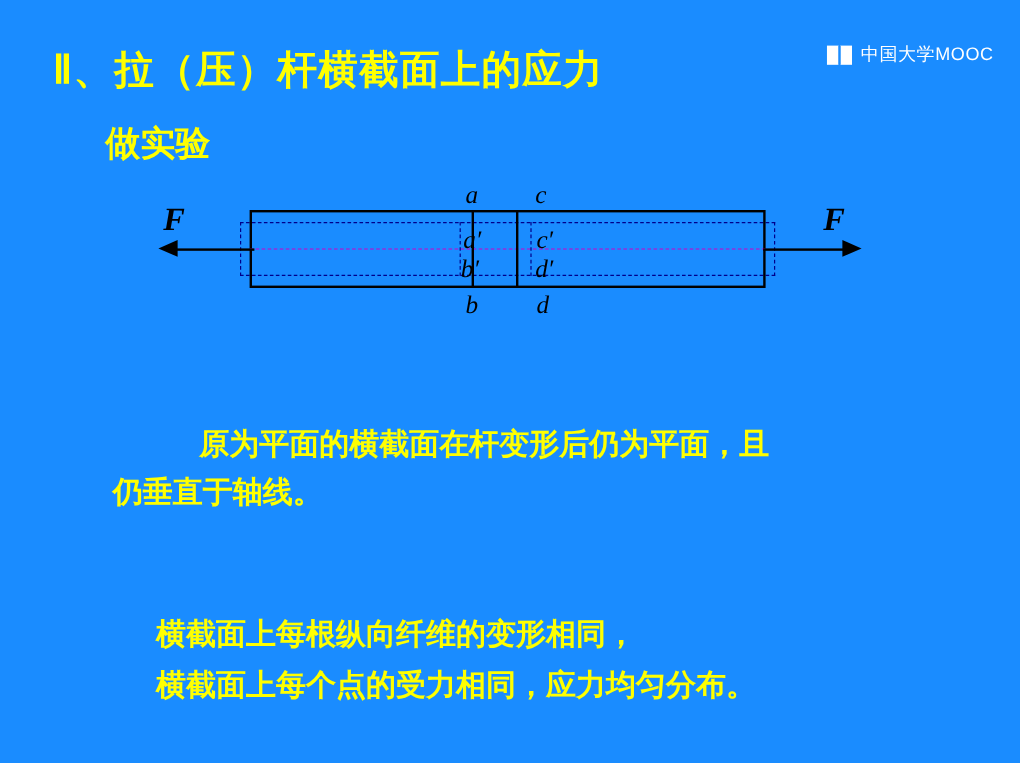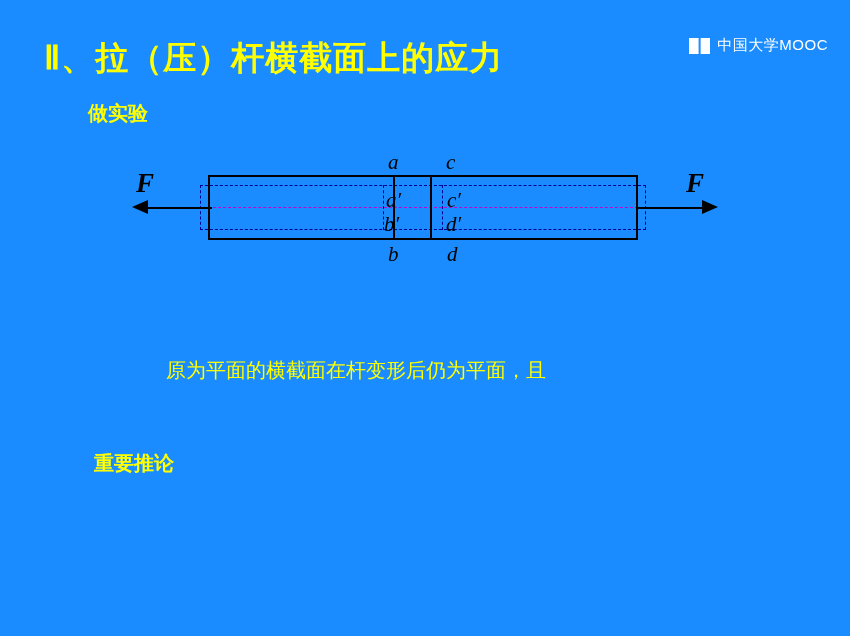--- a/index.html
+++ b/index.html
@@ -50,29 +50,29 @@
     top: 36px;
     color: #ffff00;
     font-size: 33px;
     font-weight: bold;
     letter-spacing: 1px;
     white-space: nowrap;
   }
   .sub-label {
     position: absolute;
     color: #ffff00;
-    font-size: 20px;
+    font-size: 29px;
     font-weight: bold;
     white-space: nowrap;
   }
   .body-text {
     position: absolute;
     color: #ffff00;
-    font-size: 20px;
-    font-weight: normal;
+    font-size: 25px;
+    font-weight: bold;
     line-height: 36px;
     white-space: nowrap;
   }
   #do-exp { left: 88px; top: 100px; }
   #plane-hyp { left: 88px; top: 290px; }
   #key-infer { left: 94px; top: 450px; }
 
   #hyp-body {
     left: 94px;
     top: 350px;
@@ -241,17 +241,21 @@
     <div class="plabel" id="lbl-b">b</div>
     <div class="plabel" id="lbl-d">d</div>
     <div class="plabel" id="lbl-ap">a′</div>
     <div class="plabel" id="lbl-bp">b′</div>
     <div class="plabel" id="lbl-cp">c′</div>
     <div class="plabel" id="lbl-dp">d′</div>
   </div>
 
   <div class="body-text" id="hyp-body">
     <span class="indent">原为平面的横截面在杆变形后仍为平面，且</span>
-  </div>
-
-  <div class="sub-label" id="key-infer">重要推论</div>
+    <span>仍垂直于轴线。</span>
+  </div>
+
+  <div class="body-text" id="infer-body">
+    <span style="display:block">横截面上每根纵向纤维的变形相同，</span>
+    <span style="display:block">横截面上每个点的受力相同，应力均匀分布。</span>
+  </div>
 
 </div>
 
 </body></html>

